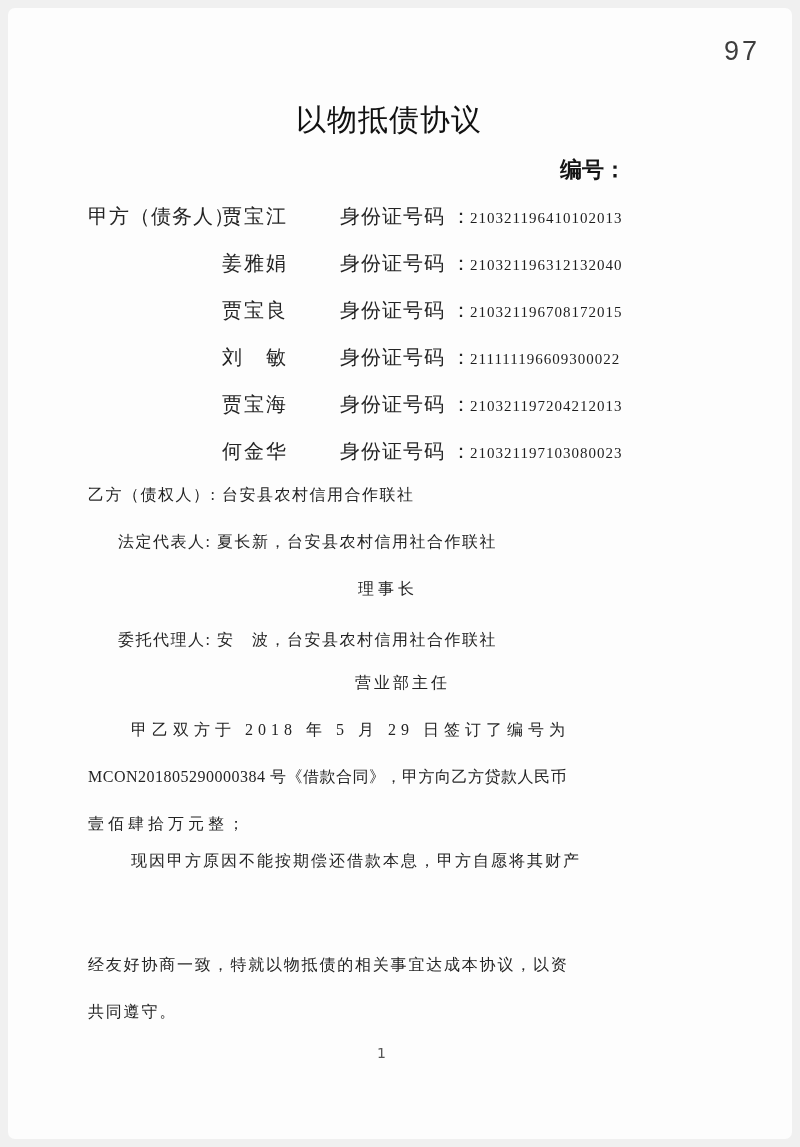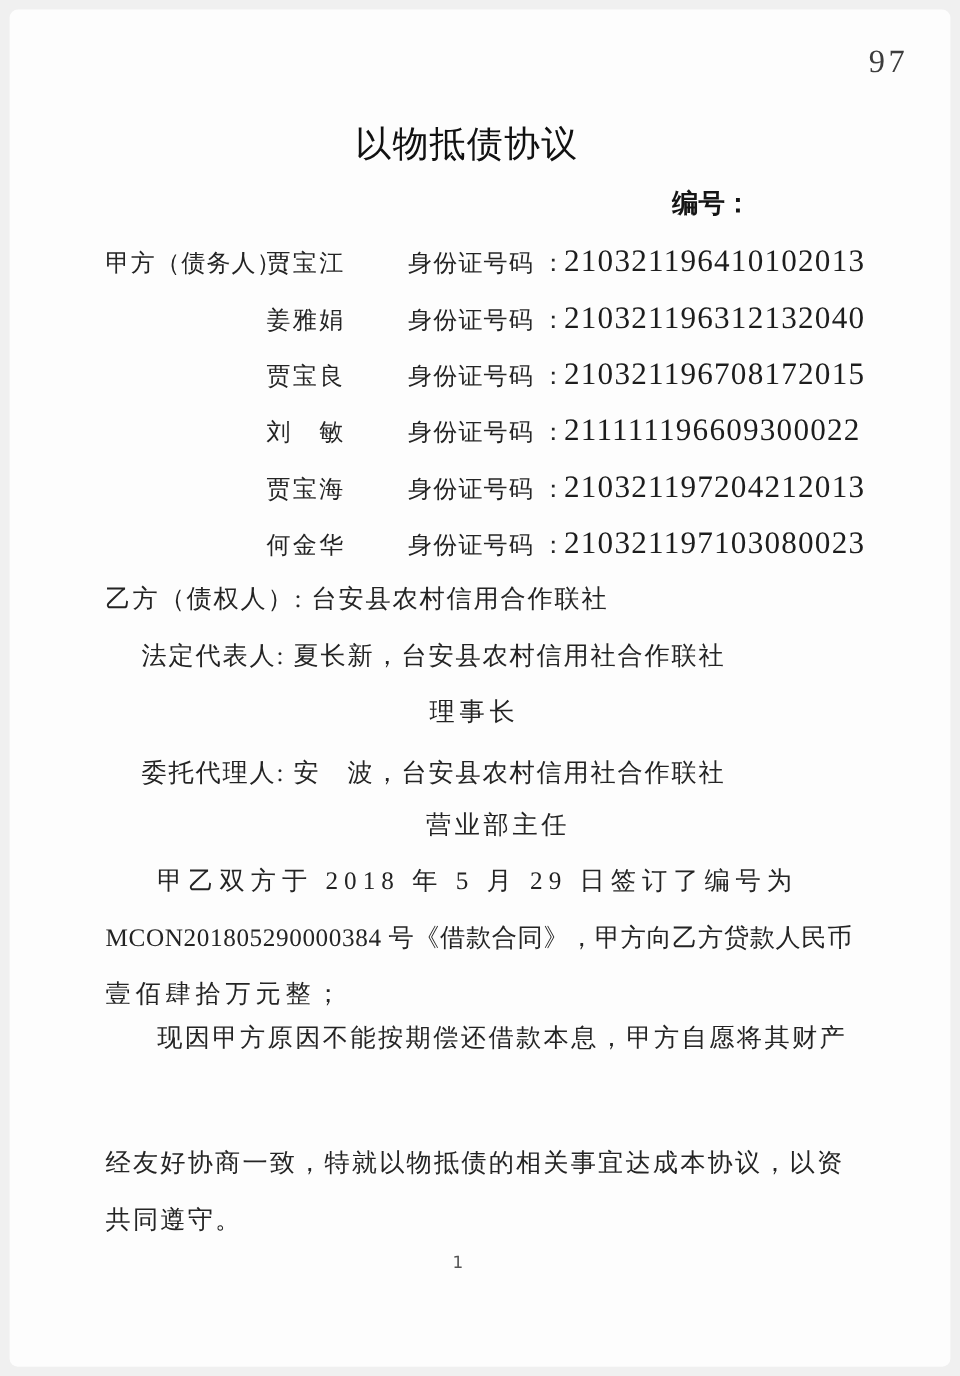--- a/index.html
+++ b/index.html
@@ -21,21 +21,21 @@
     border-radius: 7px;
   }
   .abs { position: absolute; white-space: pre; }
 
   .corner-num {
     top: 28px;
     left: 716px;
     font-size: 27px;
     letter-spacing: 3px;
     color: #3d3d3d;
-    font-family: Liberation Serif, serif;
+    font-family: Liberation Sans, sans-serif;
   }
   .doc-title {
     top: 92px;
     left: 0;
     right: 22px;
     text-align: center;
     font-size: 30px;
     font-weight: normal;
     letter-spacing: 1px;
     color: #111;
@@ -44,37 +44,37 @@
   .doc-number {
     top: 147px;
     left: 552px;
     font-size: 22px;
     font-weight: bold;
     color: #151515;
     font-family: "DejaVu Sans", "Liberation Sans", sans-serif;
   }
 
   .line {
-    font-size: 21px;
+    font-size: 16px;
     color: #242424;
     letter-spacing: 1.5px;
   }
 
   .row {
     left: 80px;
     display: flex;
     align-items: baseline;
     font-size: 20px;
     color: #242424;
   }
   .row .party-label { display: inline-block; width: 134px; letter-spacing: 1px; }
   .row.cont { left: 214px; }
   .row .name  { display: inline-block; width: 118px; letter-spacing: 2px; }
   .row .id-label { display: inline-block; width: 130px; letter-spacing: 1px; }
-  .row .id-num { font-size: 26px; letter-spacing: 1px; color: #1d1d1d; }
+  .row .id-num { font-size: 15px; letter-spacing: 1px; color: #1d1d1d; }
 
   .indent-1 { left: 110px; }
   .margin-0 { left: 80px; }
 
   .footer-page {
     top: 1037px;
     left: 369px;
     font-size: 14px;
     color: #555;
     font-family: "DejaVu Sans", "Liberation Sans", sans-serif;

